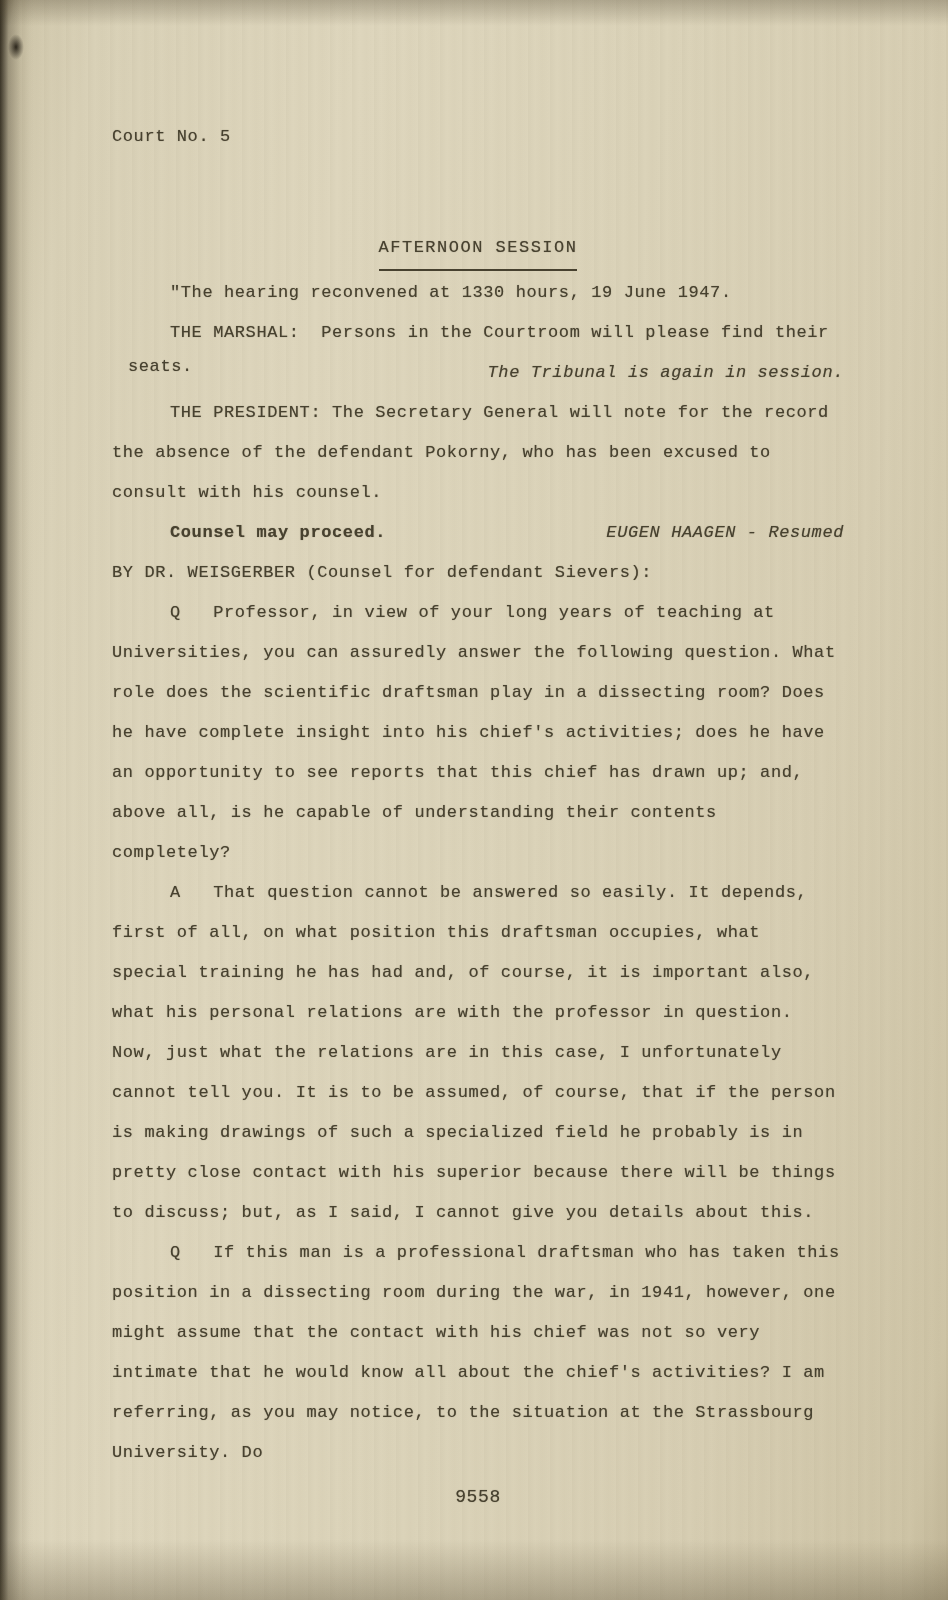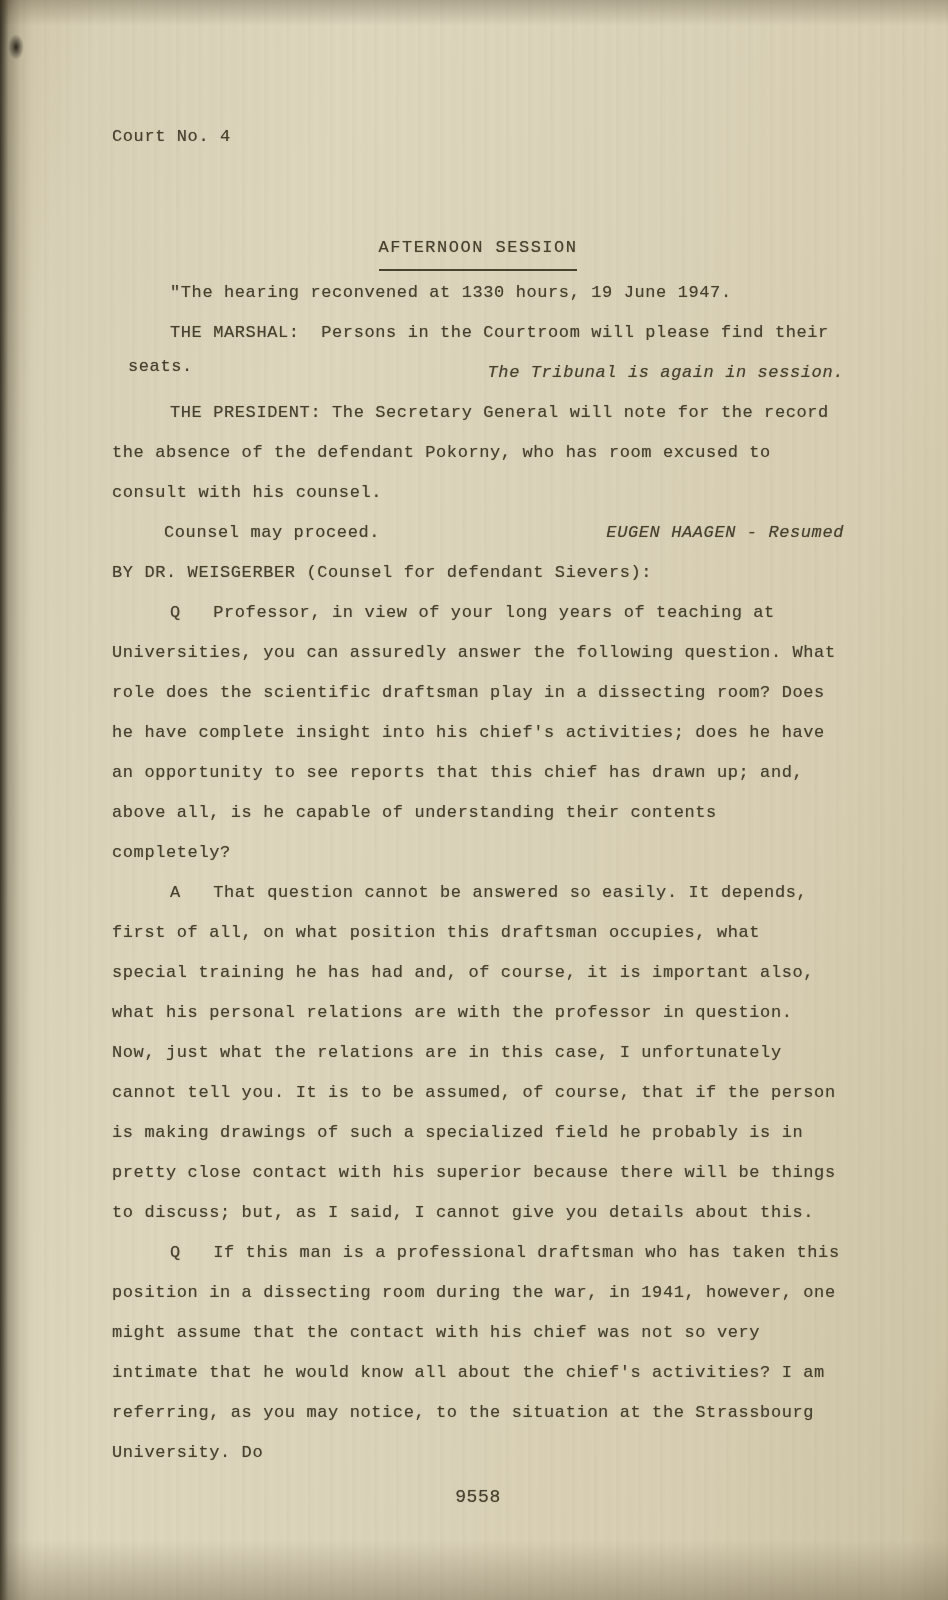--- a/index.html
+++ b/index.html
@@ -95,21 +95,21 @@
   .para.indent { text-indent: 58px; }
   .para.plain  { text-indent: 0; }
   .para.center { text-align: center; text-indent: 0; }
   .para.split  { position: relative; text-indent: 0; }
   .para.split .split-left {
     position: absolute;
     left: 16px;
     white-space: pre;
     transform: translateY(-6px);
   }
-  .para.split.left-indented .split-left { left: 52px; transform: none; }
+  .para.split.left-indented .split-left { left: 58px; transform: none; font-weight: bold; }
   .para.split .split-center {
     display: block;
     text-align: right;
     font-style: italic;
   }
   .page-number {
     text-align: center;
     line-height: 40px;
     margin-top: 4px;
     font-size: 18px;
@@ -120,32 +120,32 @@
 
 <div class="scan-shadow-left"></div>
 <div class="scan-shadow-top"></div>
 <div class="scan-shadow-bottom"></div>
 <div class="scan-mark"></div>
 <div class="paper-texture"></div>
 
 <div class="page">
 
   <div class="doc-header">
-    <div>Court No. 4</div>
+    <div>Court No. 5</div>
   </div>
 
   <div class="doc-title-row">
     <span class="doc-title">AFTERNOON SESSION</span>
   </div>
 
   <div class="body-text">
       <div class="para indent">"The hearing reconvened at 1330 hours, 19 June 1947.</div>
       <div class="para indent">THE MARSHAL:  Persons in the Courtroom will please find their</div>
       <div class="para split"><span class="split-left">seats.</span><span class="split-center">The Tribunal is again in session.</span></div>
-      <div class="para indent">THE PRESIDENT: The Secretary General will note for the record the absence of the defendant Pokorny, who has room excused to consult with his counsel.</div>
+      <div class="para indent">THE PRESIDENT: The Secretary General will note for the record the absence of the defendant Pokorny, who has been excused to consult with his counsel.</div>
       <div class="para split left-indented"><span class="split-left">Counsel may proceed.</span><span class="split-center">EUGEN HAAGEN - Resumed</span></div>
       <div class="para plain">BY DR. WEISGERBER (Counsel for defendant Sievers):</div>
       <div class="para indent">Q   Professor, in view of your long years of teaching at Universities, you can assuredly answer the following question. What role does the scientific draftsman play in a dissecting room? Does he have complete insight into his chief's activities; does he have an opportunity to see reports that this chief has drawn up; and, above all, is he capable of understanding their contents completely?</div>
       <div class="para indent">A   That question cannot be answered so easily. It depends, first of all, on what position this draftsman occupies, what special training he has had and, of course, it is important also, what his personal relations are with the professor in question. Now, just what the relations are in this case, I unfortunately cannot tell you. It is to be assumed, of course, that if the person is making drawings of such a specialized field he probably is in pretty close contact with his superior because there will be things to discuss; but, as I said, I cannot give you details about this.</div>
       <div class="para indent">Q   If this man is a professional draftsman who has taken this position in a dissecting room during the war, in 1941, however, one might assume that the contact with his chief was not so very intimate that he would know all about the chief's activities? I am referring, as you may notice, to the situation at the Strassbourg University. Do</div>
     </div>
 
   <div class="page-number">9558</div>
 
 </div>

